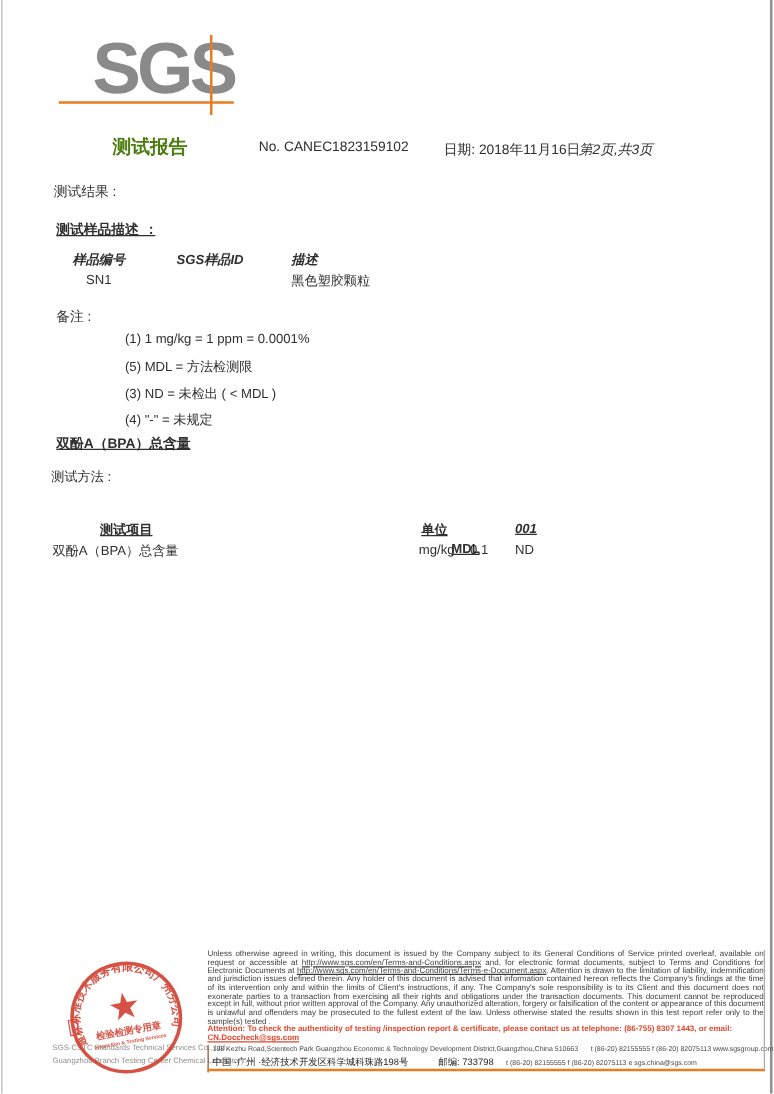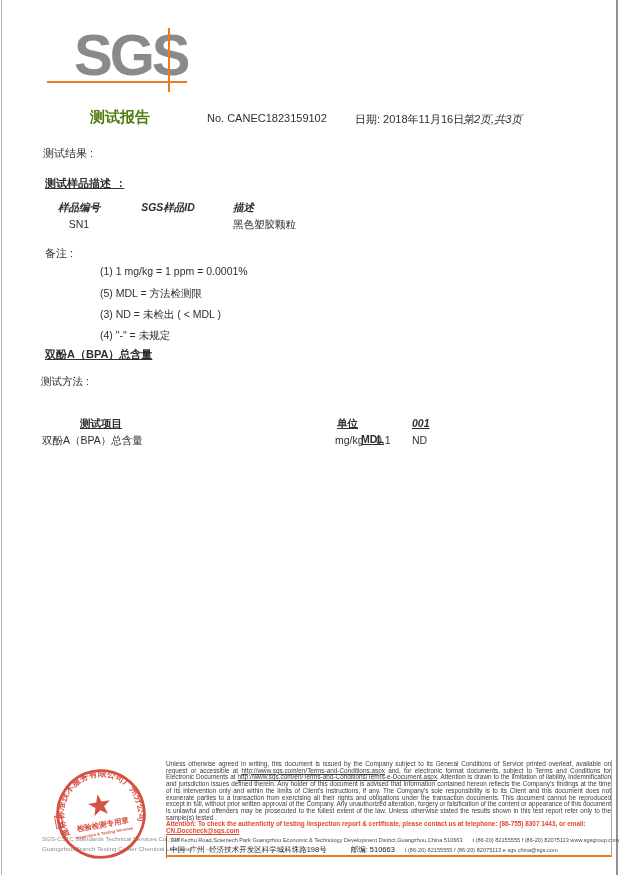--- a/index.html
+++ b/index.html
@@ -135,18 +135,18 @@
   </div>
   <div class="abs attention">
     <span>Attention: To check the authenticity of testing /inspection report &amp; certificate, please contact us at telephone: (86-755) 8307 1443, or email: </span><a href="#">CN.Doccheck@sgs.com</a>
   </div>
 
   <div class="abs addr-divider"></div>
   <div class="abs addr1">
     <span>198 Kezhu Road,Scientech Park Guangzhou Economic &amp; Technology Development District,Guangzhou,China  510663</span><span class="tail">t (86-20) 82155555   f (86-20) 82075113   www.sgsgroup.com.cn</span>
   </div>
   <div class="abs addr2">
-    <span>中国 ·广州 ·经济技术开发区科学城科珠路198号</span><span class="seg2">邮编: 510663</span><span class="tail">t (86-20) 82155555   f (86-20) 82075113   e  sgs.china@sgs.com</span>
+    <span>中国 ·广州 ·经济技术开发区科学城科珠路198号</span><span class="seg2">邮编: 733798</span><span class="tail">t (86-20) 82155555   f (86-20) 82075113   e  sgs.china@sgs.com</span>
   </div>
 
   <div class="abs footer-rule"></div>
   <div class="abs footer-right-line"></div>
 </div>
 
 </body></html>

